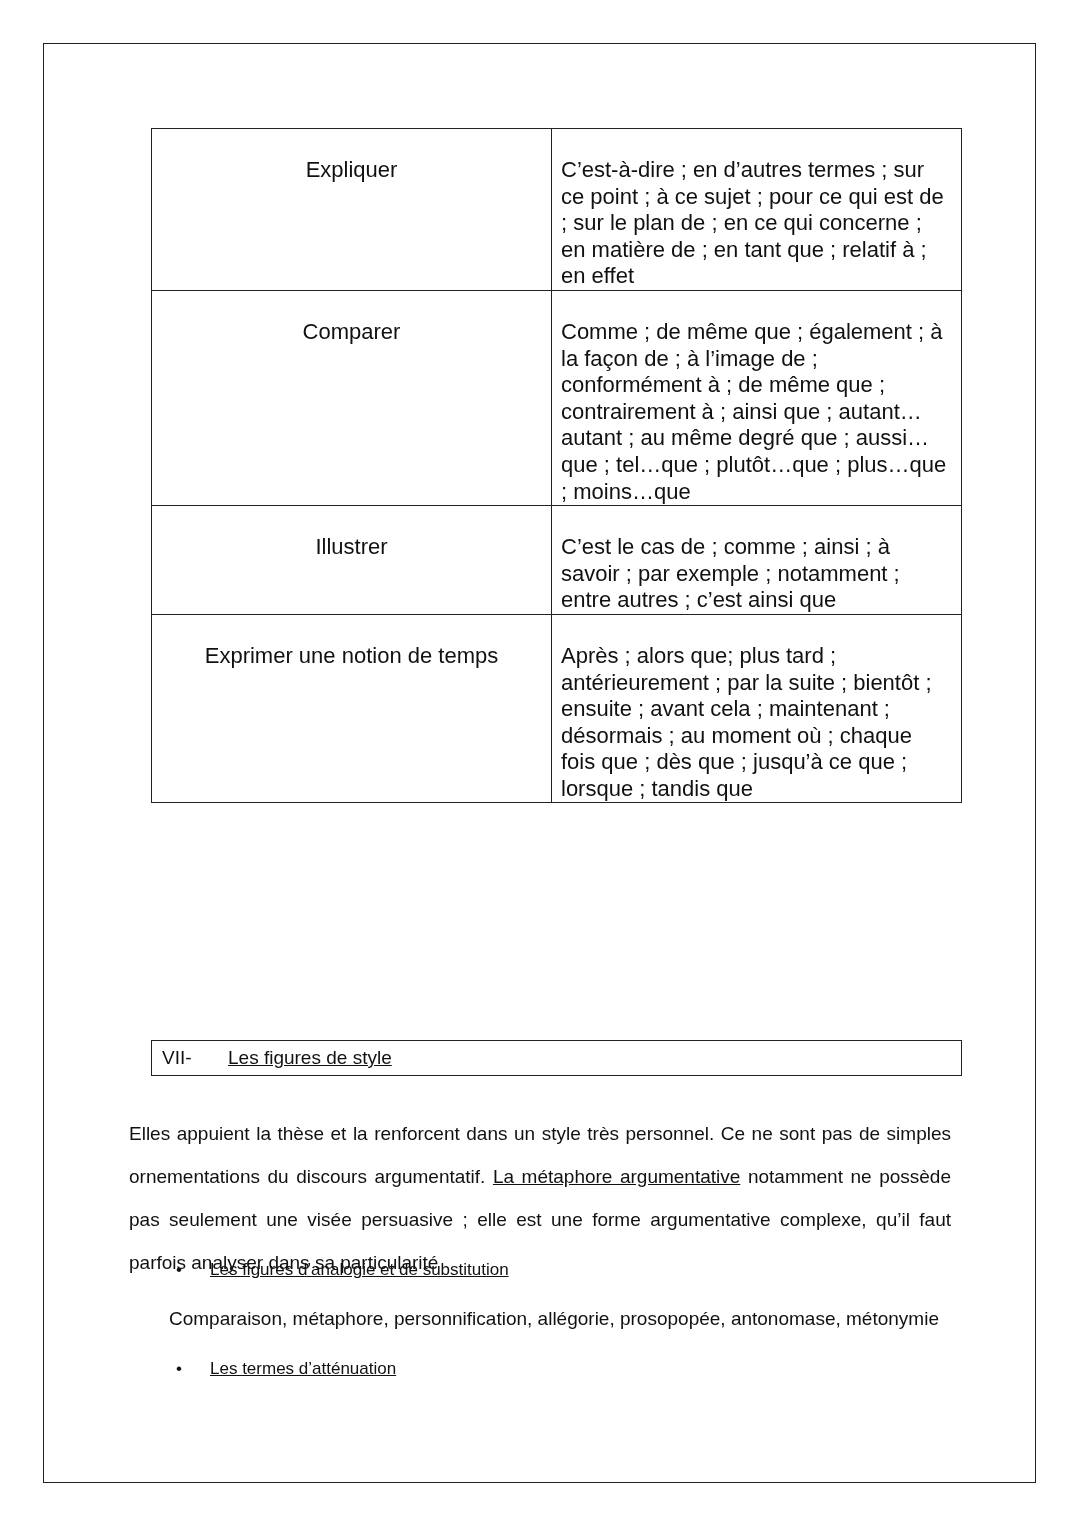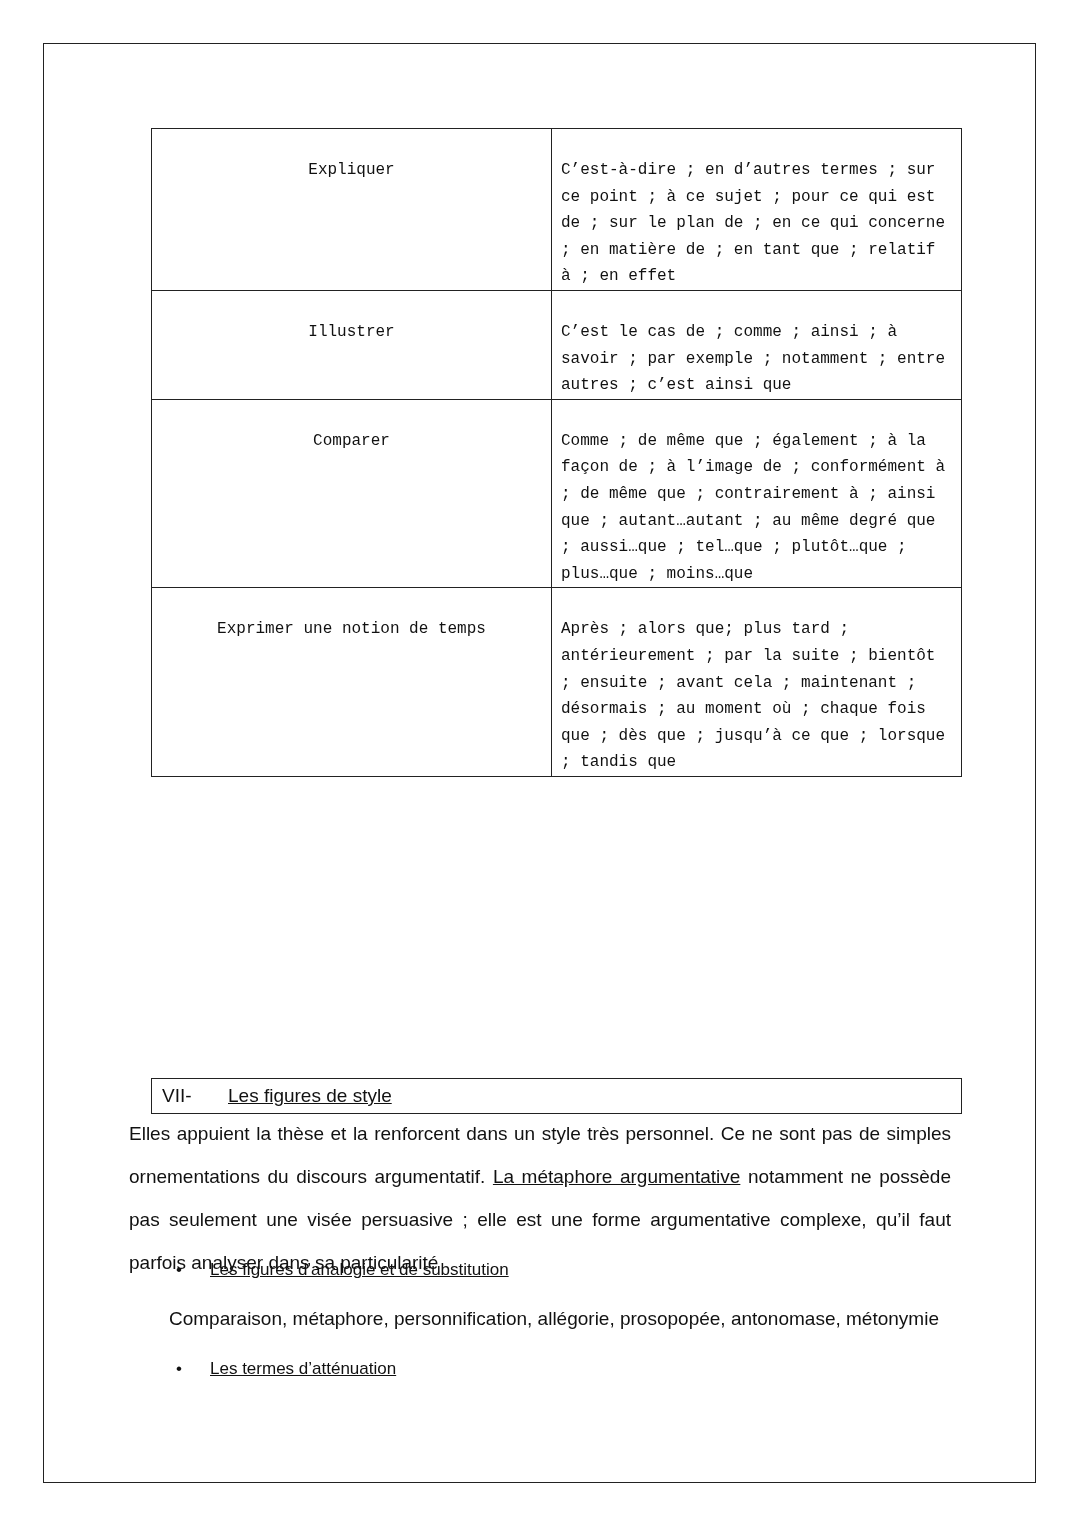--- a/index.html
+++ b/index.html
@@ -2,25 +2,25 @@
 <html><head>
   <meta charset="utf-8">
   <style>
     html, body { margin: 0; padding: 0; background: #ffffff; }
     body { width: 1080px; height: 1527px; position: relative; overflow: hidden;
       font-family: "Liberation Sans", sans-serif; color: #111111; }
     .page-frame { position: absolute; left: 43px; top: 43px; width: 993px; height: 1440px;
       border: 1.5px solid #222222; box-sizing: border-box; }
     .conn-table { position: absolute; left: 151px; top: 128px; width: 811px;
       border-collapse: collapse; table-layout: fixed; }
-    .conn-table td { border: 1.5px solid #222222; vertical-align: top; padding: 0; font-size: 16px; line-height: 26.6px; font-family: Liberation Mono, monospace; }
+    .conn-table td { border: 1.5px solid #222222; vertical-align: top; padding: 0; font-size: 22px; line-height: 26.6px; }
     .conn-table td.func { width: 399px; text-align: center; }
     .conn-table td.words { padding-left: 9px; padding-right: 12px; }
     .cell-inner { padding-top: 28px; }
-    .section-box { position: absolute; left: 151px; top: 1078px; width: 811px; height: 36px;
+    .section-box { position: absolute; left: 151px; top: 1040px; width: 811px; height: 36px;
       border: 1.5px solid #222222; box-sizing: border-box; font-size: 19px; line-height: 33px; }
     .section-num { position: absolute; left: 10px; top: 0; }
     .section-title { position: absolute; left: 76px; top: 0; text-decoration: underline; }
     .para { position: absolute; left: 129px; width: 822px; font-size: 19px; line-height: 43px;
       text-align: justify; }
     .para u { text-decoration: underline; }
     .bullet { position: absolute; left: 176px; font-size: 17px; line-height: 26px; }
     .bullet .dot { display: inline-block; width: 34px; }
     .bullet .label { text-decoration: underline; }
     .plain { position: absolute; left: 129px; font-size: 19px; line-height: 26px; }
@@ -33,34 +33,34 @@
 <table class="conn-table">
   <tbody>
       <tr style="height:161px">
     <td class="func">
           <div class="cell-inner">Expliquer</div>
         </td>
     <td class="words">
           <div class="cell-inner">C’est-à-dire ; en d’autres termes ; sur ce point ; à ce sujet ; pour ce qui est de ; sur le plan de ; en ce qui concerne ; en matière de ; en tant que ; relatif à ; en effet</div>
         </td>
   </tr>
+  <tr style="height:186px">
+    <td class="func">
+          <div class="cell-inner">Comparer</div>
+        </td>
+    <td class="words">
+          <div class="cell-inner">Comme ; de même que ; également ; à la façon de ; à l’image de ; conformément à ; de même que ; contrairement à ; ainsi que ; autant…autant ; au même degré que ; aussi…que ; tel…que ; plutôt…que ; plus…que ; moins…que</div>
+        </td>
+  </tr>
   <tr style="height:108px">
     <td class="func">
           <div class="cell-inner">Illustrer</div>
         </td>
     <td class="words">
           <div class="cell-inner">C’est le cas de ; comme ; ainsi ; à savoir ; par exemple ; notamment ; entre autres ; c’est ainsi que</div>
-        </td>
-  </tr>
-  <tr style="height:186px">
-    <td class="func">
-          <div class="cell-inner">Comparer</div>
-        </td>
-    <td class="words">
-          <div class="cell-inner">Comme ; de même que ; également ; à la façon de ; à l’image de ; conformément à ; de même que ; contrairement à ; ainsi que ; autant…autant ; au même degré que ; aussi…que ; tel…que ; plutôt…que ; plus…que ; moins…que</div>
         </td>
   </tr>
   <tr style="height:187px">
     <td class="func">
           <div class="cell-inner">Exprimer une notion de temps</div>
         </td>
     <td class="words">
           <div class="cell-inner">Après ; alors que; plus tard ; antérieurement ; par la suite ; bientôt ; ensuite ; avant cela ; maintenant ; désormais ; au moment où ; chaque fois que ; dès que ; jusqu’à ce que ; lorsque ; tandis que</div>
         </td>
   </tr>

